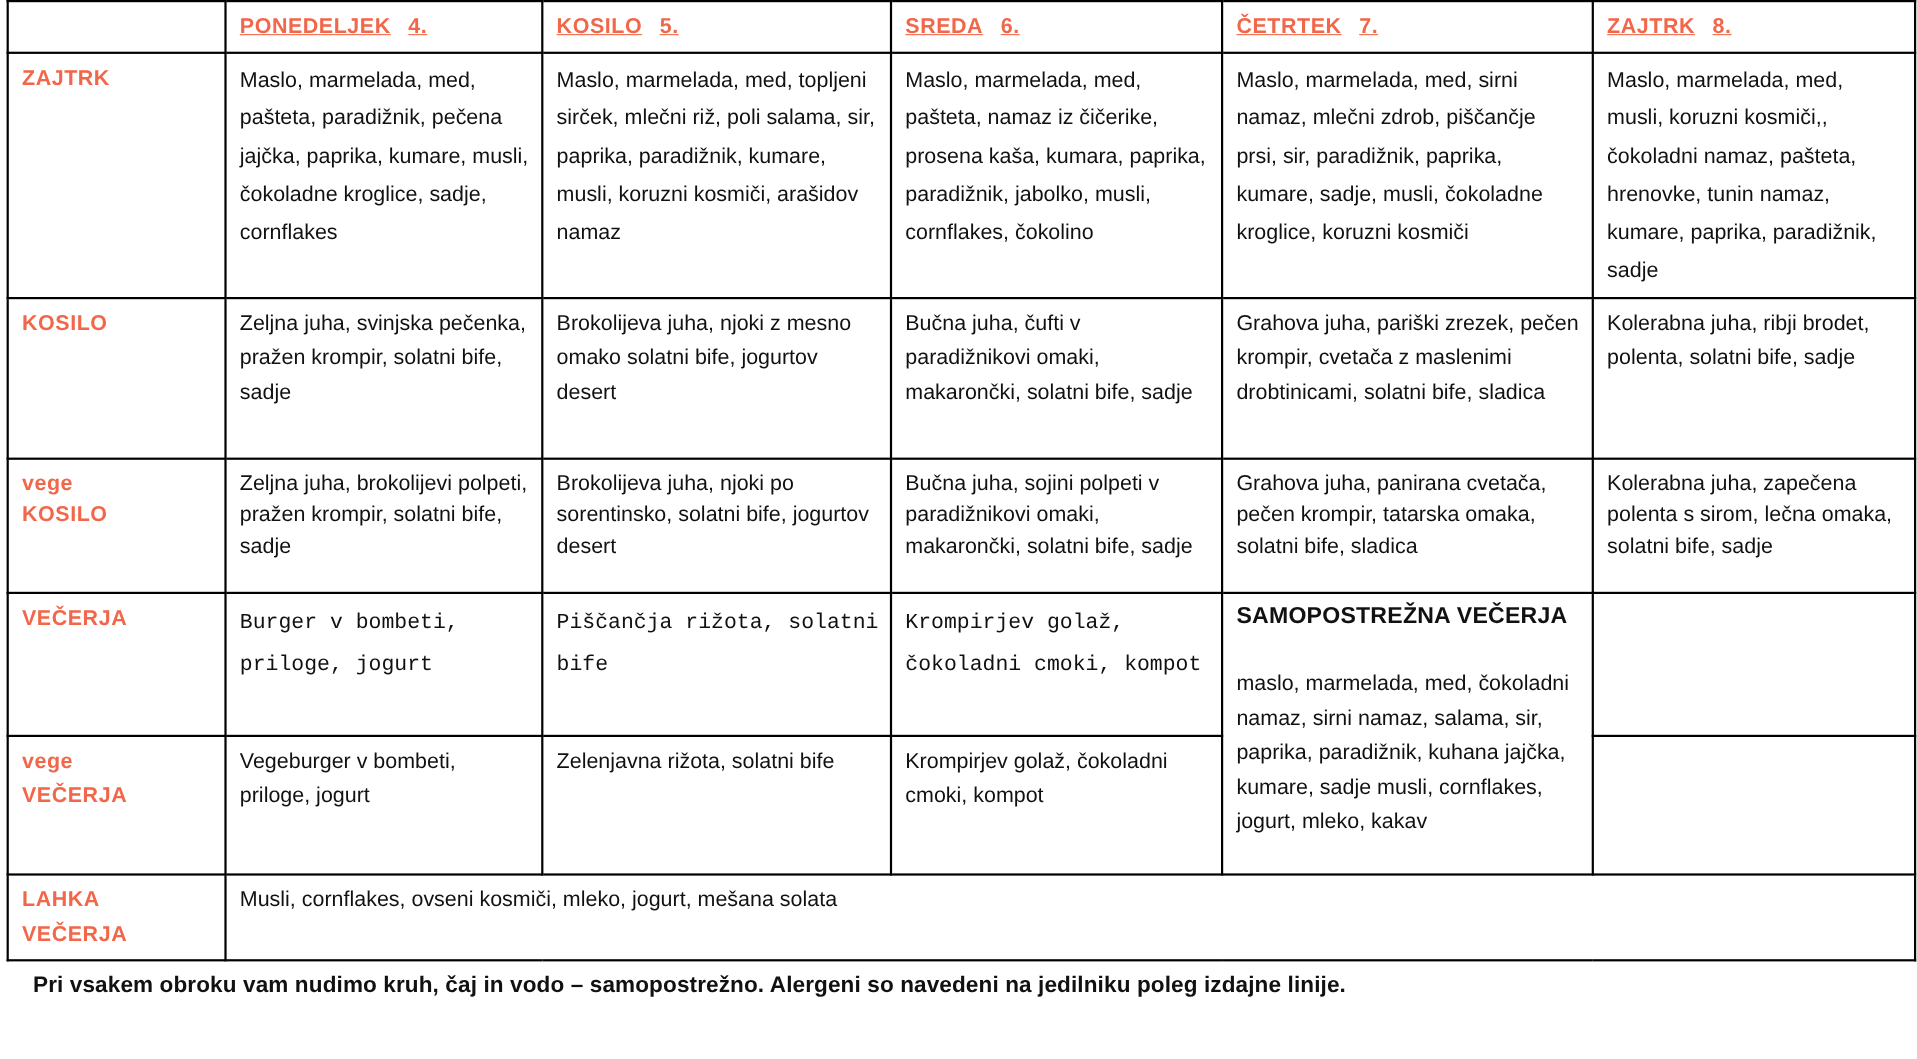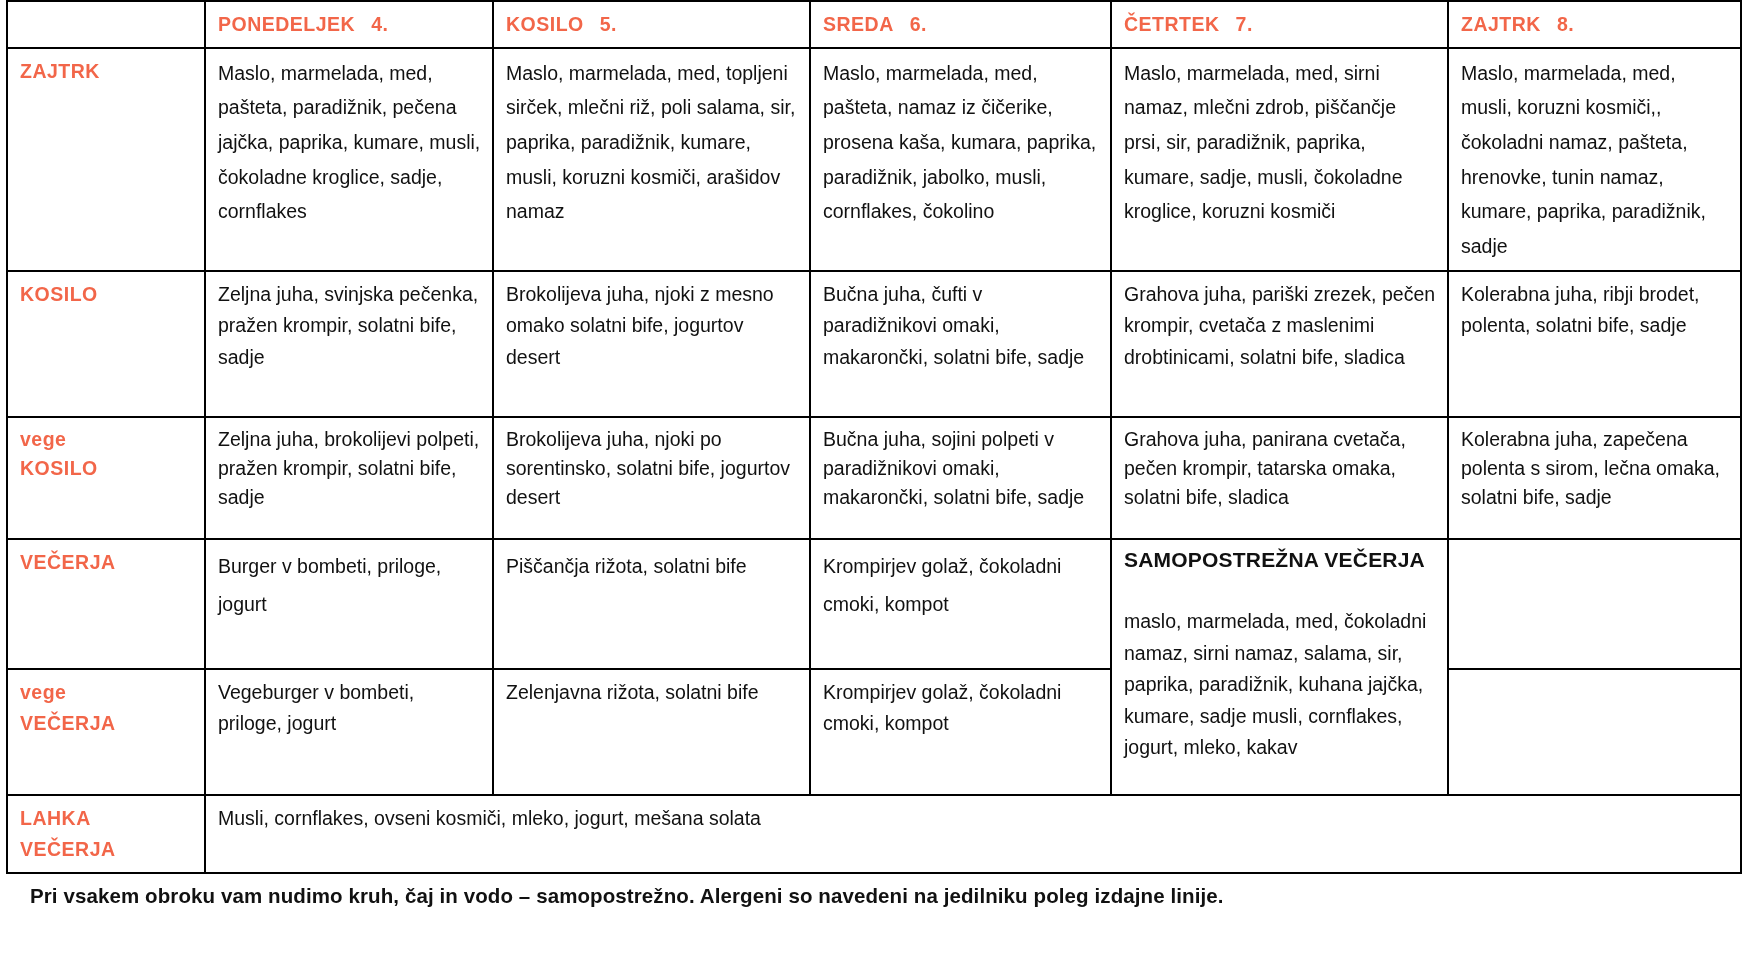--- a/index.html
+++ b/index.html
@@ -19,36 +19,36 @@
     margin-left:6px; width:1734px;
   }
   table.menu th, table.menu td {
     border:2px solid var(--line); vertical-align:top;
     padding:7px 10px 6px 12px; font-size:19.5px; line-height:1.62;
     overflow:hidden;
   }
   th.day-hdr {
     color:var(--accent); font-size:26px; font-weight:bold;
     text-align:left; vertical-align:middle; padding:2px 8px 2px 12px;
-    white-space:nowrap; letter-spacing:0.5px;
+    white-space:nowrap; letter-spacing:0.5px;text-decoration:underline;
   }
   th.corner { padding:0; }
   .hdr-date { margin-left:16px; }
   th.rowlabel {
     color:var(--accent); font-size:25px; font-weight:bold;
     text-align:left; vertical-align:middle; padding:4px 4px; line-height:1.25;
     letter-spacing:0.5px;
   }
   tr.r-hdr   th { height:46px; }
   tr.r-zajtrk  td, tr.r-zajtrk  th { height:206px; }
   tr.r-zajtrk  td { line-height:1.78; }
   tr.r-kosilo  td, tr.r-kosilo  th { height:146px; }
   tr.r-vkosilo td, tr.r-vkosilo th { height:122px; line-height:1.5; }
   tr.r-vecerja td, tr.r-vecerja th { height:130px; }
-  tr.r-vecerja td.day { line-height:1.95; }
+  tr.r-vecerja td.day { line-height:1.95;font-family:Liberation Mono, monospace; }
   tr.r-vvecerja td, tr.r-vvecerja th { height:126px; }
   tr.r-lahka   td, tr.r-lahka   th { height:69px; }
   td.merged { line-height:1.52; }
   .cell-title { font-weight:bold; font-size:21px; letter-spacing:0.2px; margin-bottom:34px; line-height:1.2; }
   .footer {
     margin:10px 0 0 30px; font-size:20.5px; font-weight:bold; letter-spacing:0.1px;
   }
 </style>
 </head>
 <body>

